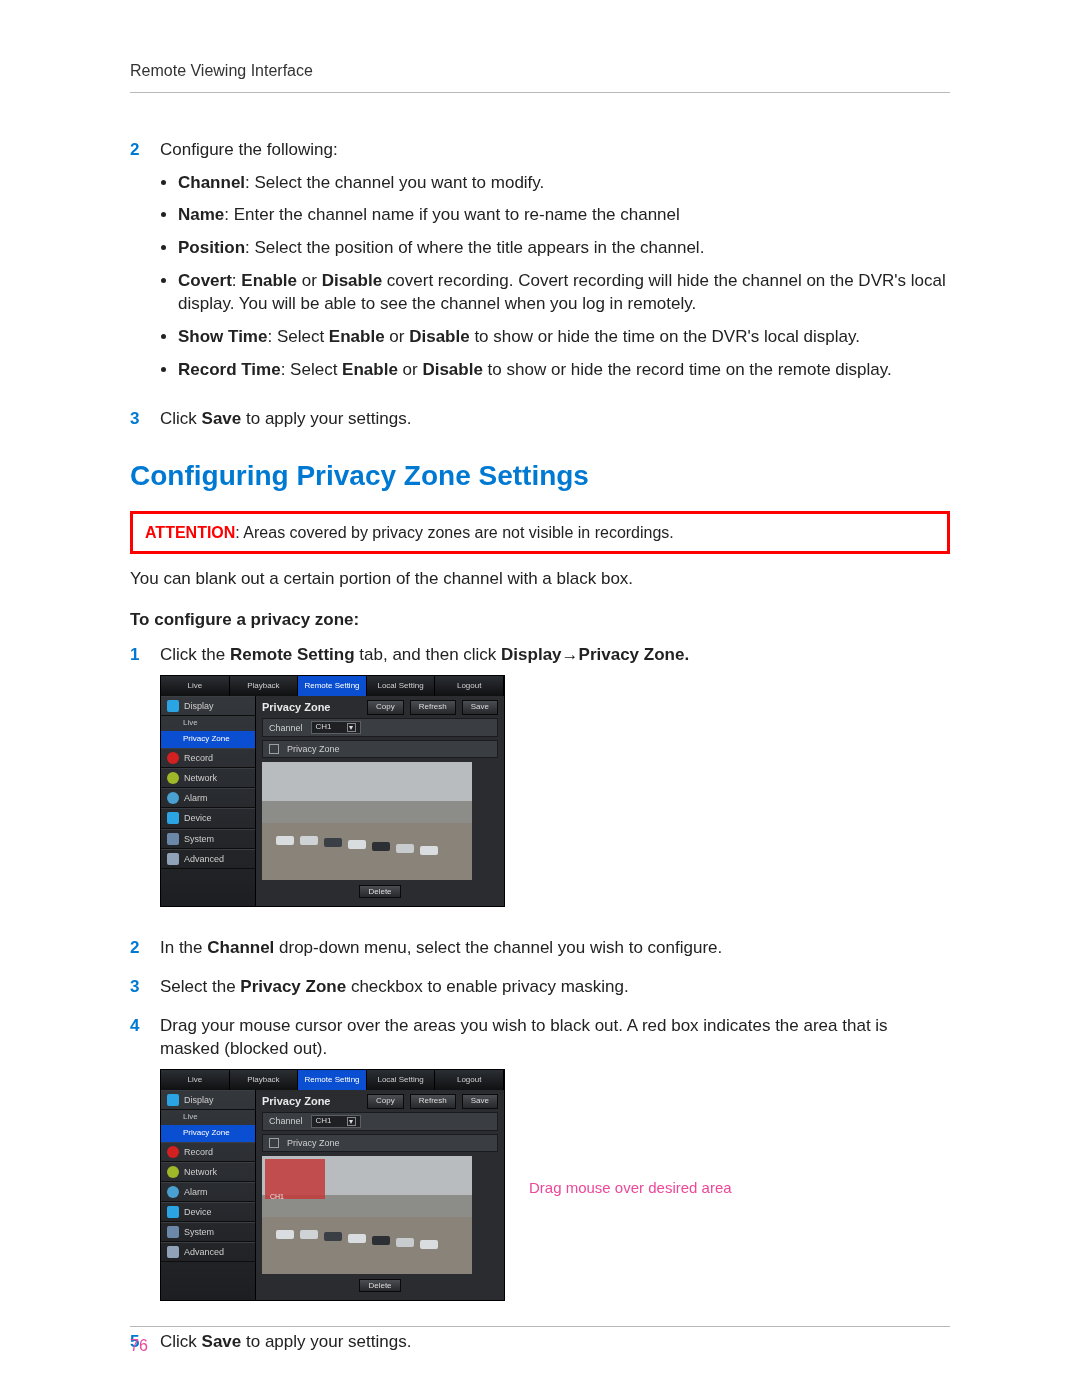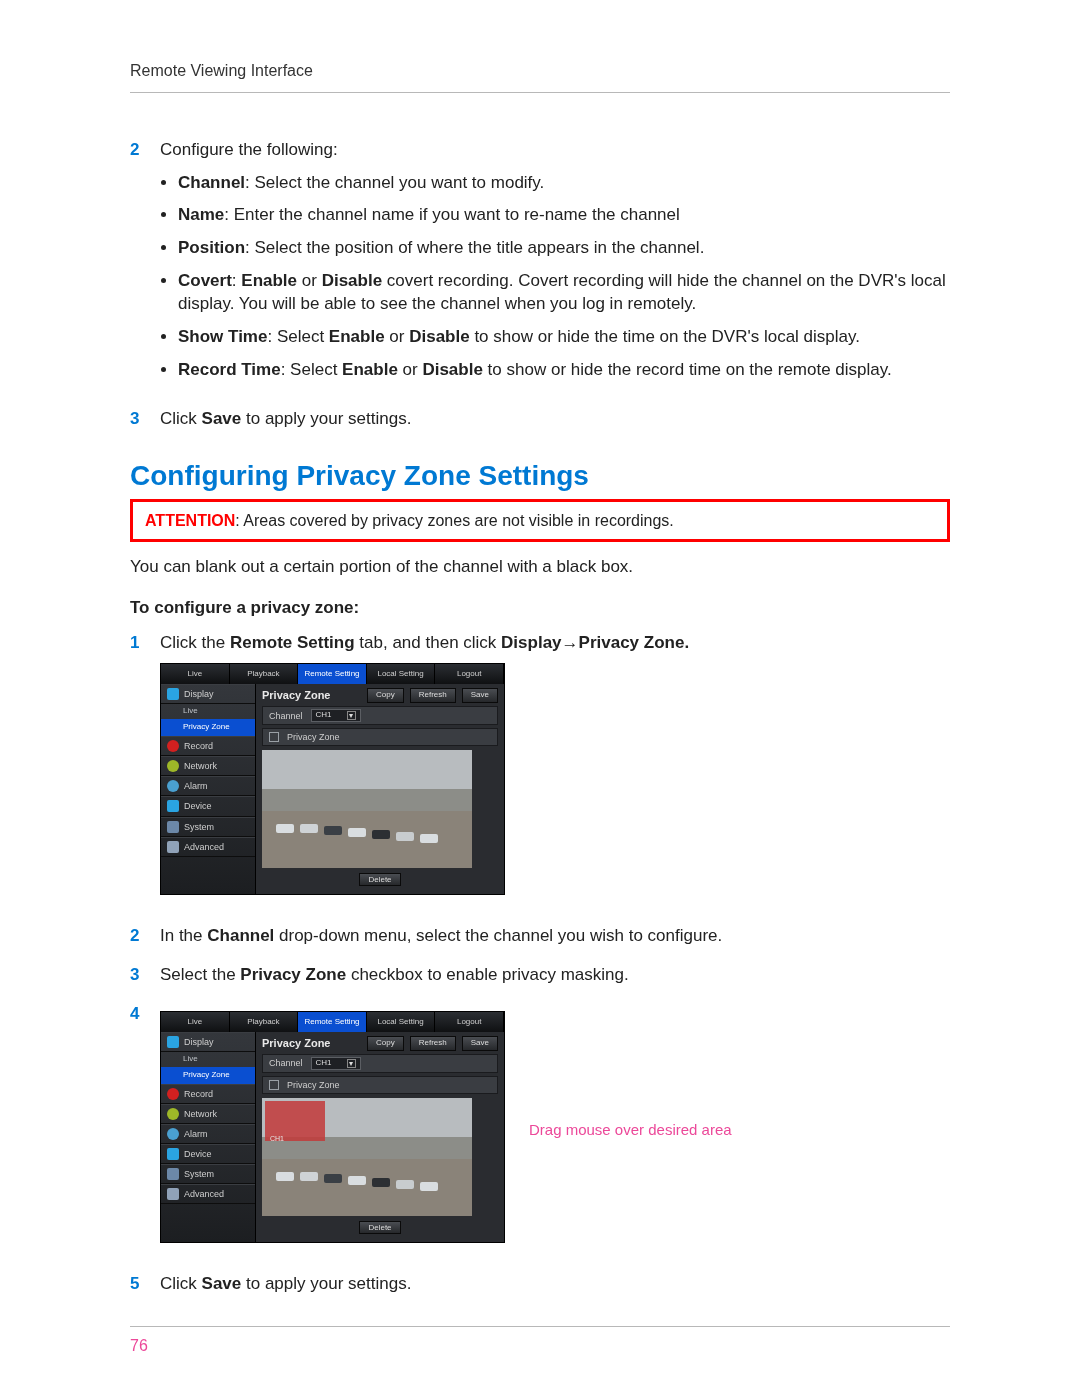--- a/index.html
+++ b/index.html
@@ -28,21 +28,21 @@
     min-width: 18px;
     flex: none;
   }
   .step-body { flex: 1; }
   .bullets { margin: 6px 0 0 0; padding-left: 18px; }
   .bullets li { list-style: disc; margin: 10px 0; }
   h2.section-title {
     color: #0079d3;
     font-size: 28px;
     font-weight: 700;
-    margin: 26px 0 4px 0;
+    margin: 26px 0 16px 0;
   }
   .attention-box {
     border: 3px solid #ff0000;
     padding: 8px 12px;
     margin-bottom: 14px;
     font-size: 16px;
   }
   .attention-label { color: #ff0000; font-weight: 700; }
   .intro { margin: 10px 0 18px 0; }
   .subhead { font-weight: 700; margin: 6px 0 12px 0; }
@@ -342,20 +342,21 @@
 <div class="step">
   <div class="step-num">3</div>
   <div class="step-body">
     <span>Select the </span><b>Privacy Zone</b><span> checkbox to enable privacy masking.</span>
   </div>
 </div>
 
 <div class="step">
   <div class="step-num">4</div>
   <div class="step-body">
+    <div>Drag your mouse cursor over the areas you wish to black out. A red box indicates the area that is masked (blocked out).</div>
 
     <div class="shot-row">
 
       <div class="dvr-shot">
         <div class="dvr-tabs">
           <div class="dvr-tab">Live</div>
           <div class="dvr-tab">Playback</div>
           <div class="dvr-tab sel">Remote Setting</div>
           <div class="dvr-tab">Local Setting</div>
           <div class="dvr-tab">Logout</div>

